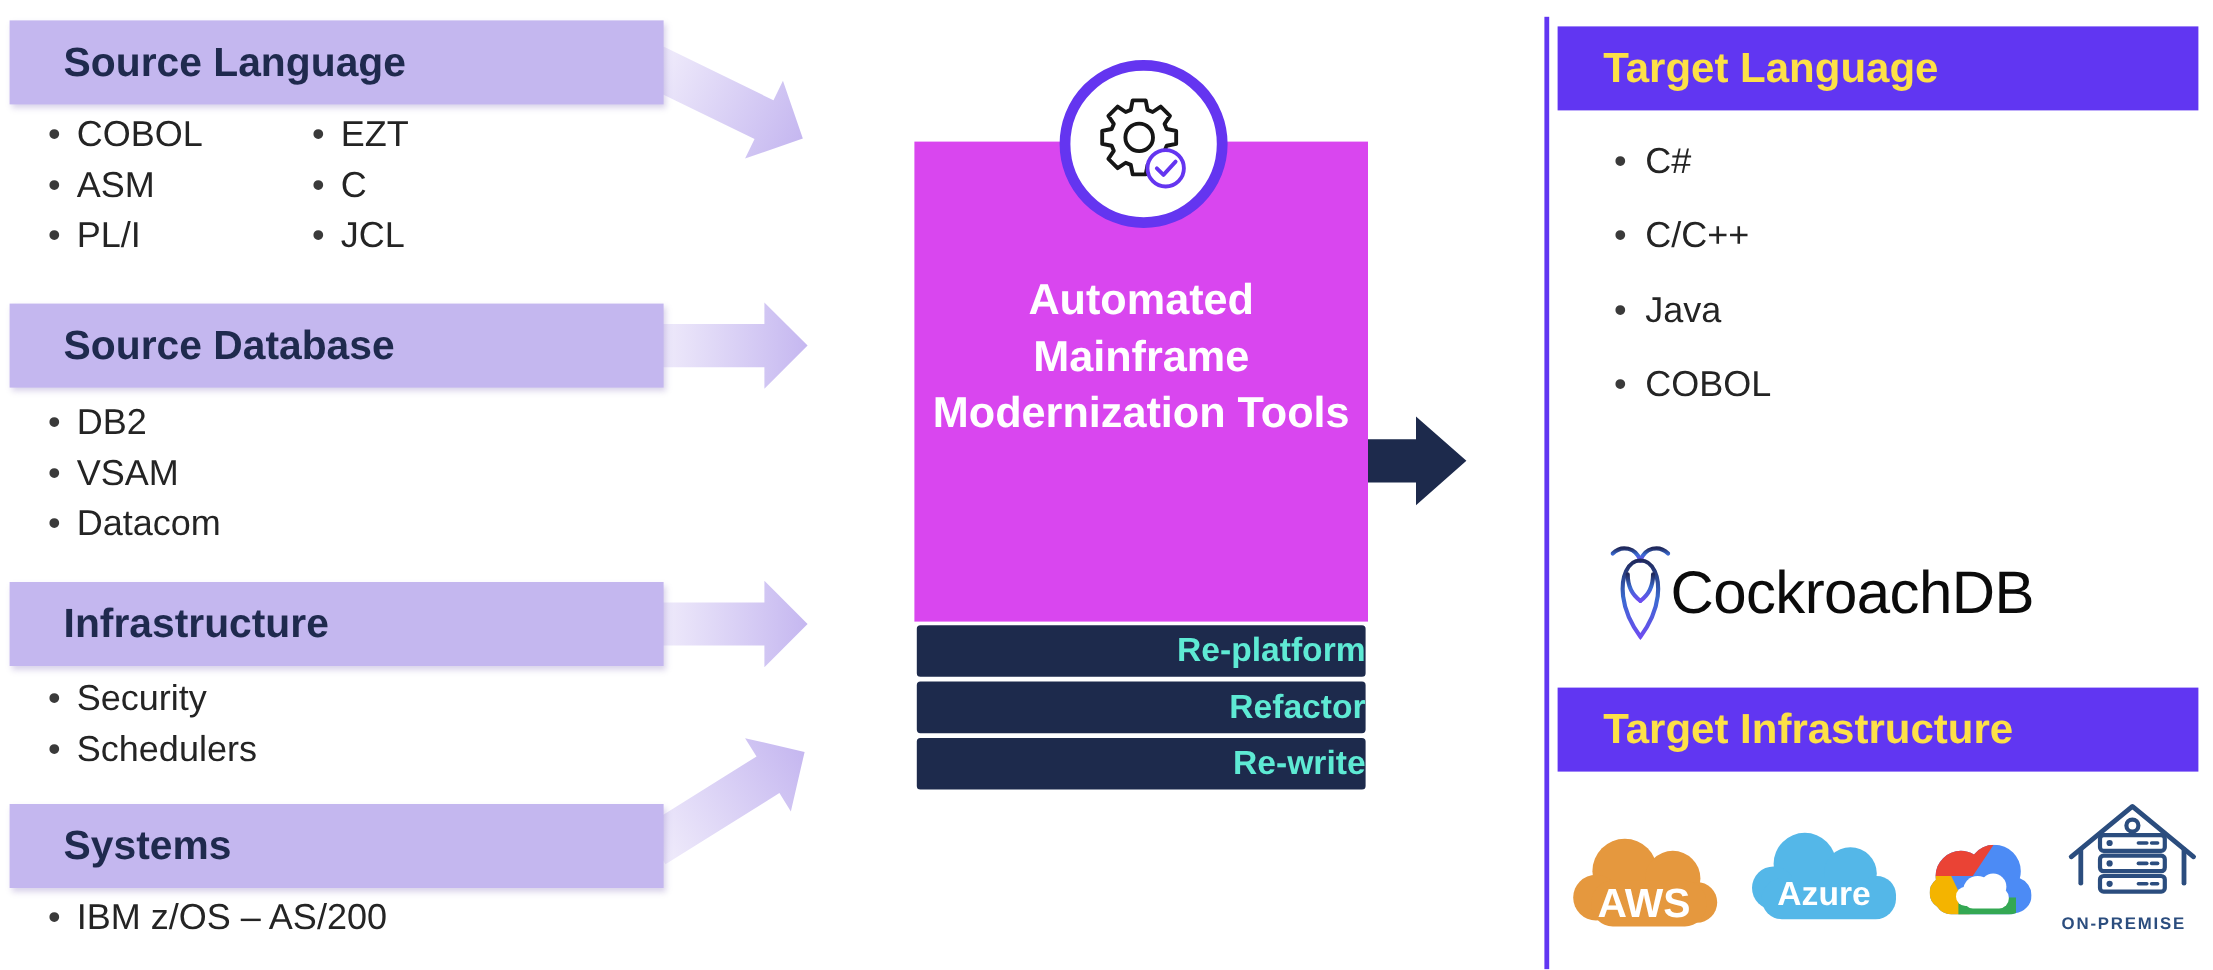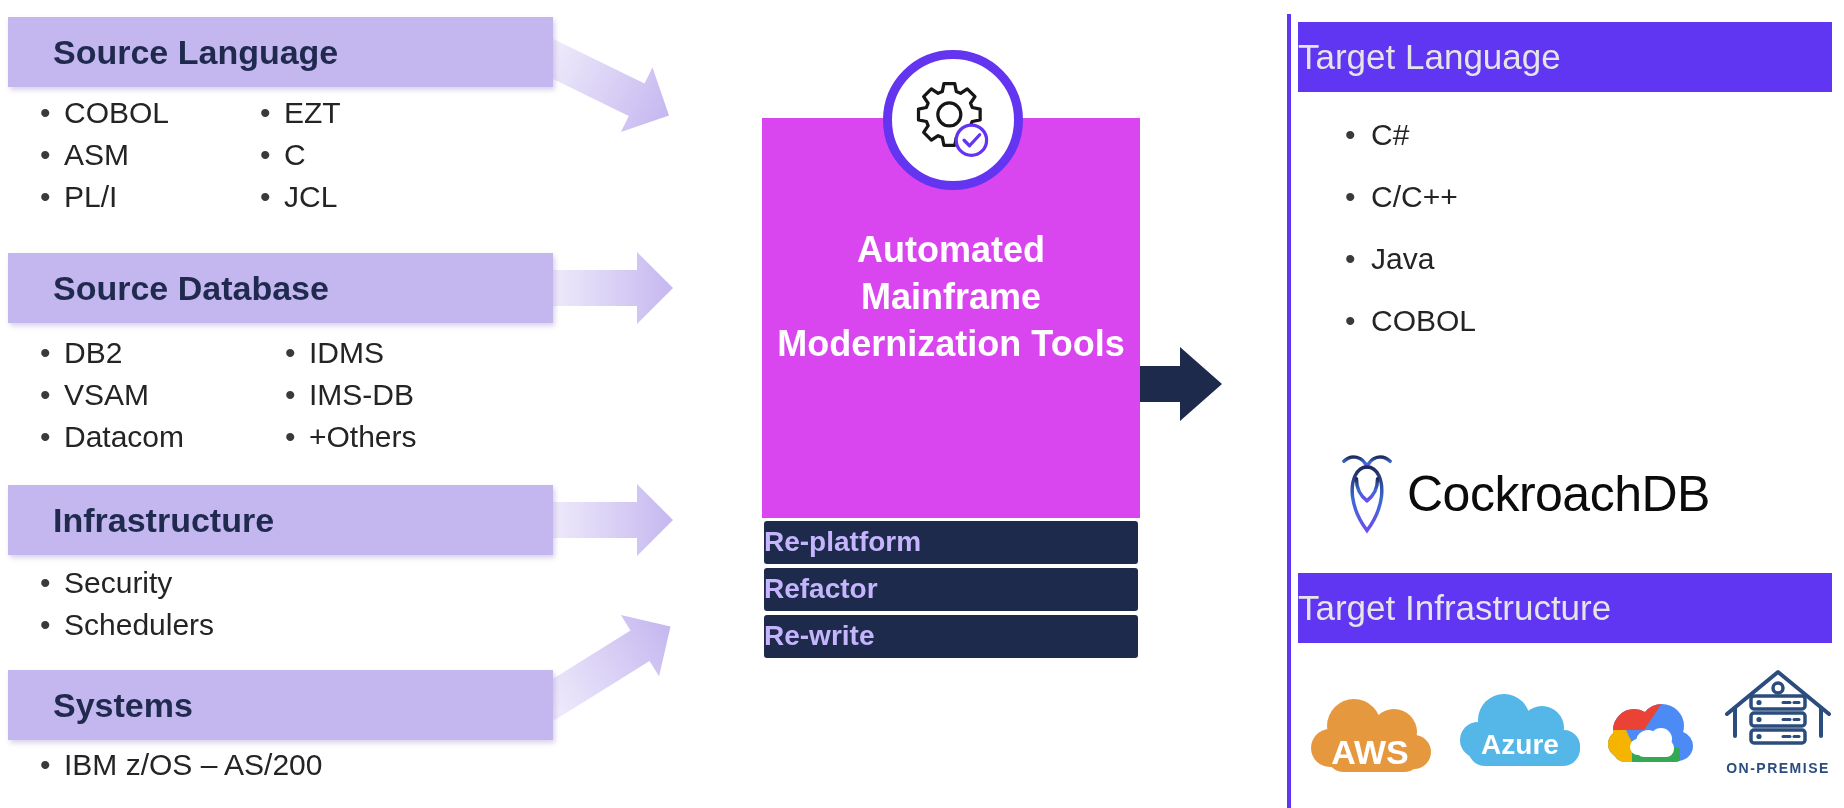--- a/index.html
+++ b/index.html
@@ -19,35 +19,35 @@
   
   .cbox{position:absolute;left:762px;top:118px;width:378px;height:400px;
         background:#d946ef;z-index:2;}
   .ctitle{position:absolute;top:108px;left:14px;right:14px;text-align:center;
           color:#ffffff;font-size:36px;font-weight:bold;line-height:47px;}
   .badge{position:absolute;left:883px;top:50px;width:140px;height:140px;
          border-radius:50%;background:#ffffff;border:9px solid #6435f0;
          box-sizing:border-box;z-index:3;display:flex;align-items:center;justify-content:center;}
   .abox{position:absolute;left:762px;width:378px;height:47px;background:#1d2a4c;
         border:2px solid #ffffff;border-radius:5px;box-sizing:border-box;z-index:2;
-        color:#c4b5fd;font-size:28px;font-weight:bold;text-align:left;line-height:42px;}
+        color:#5eead4;font-size:28px;font-weight:bold;text-align:right;line-height:42px;}
 
   
   .vline{position:absolute;left:1287px;top:14px;width:4px;height:794px;background:#6136f2;z-index:1;}
   .rhdr{position:absolute;left:1298px;width:534px;height:70px;background:#6136f2;
-        color:#e5e5e5;font-size:35px;font-weight:normal;line-height:70px;
-        box-sizing:border-box;z-index:2;}
+        color:#fde047;font-size:35px;font-weight:bold;line-height:70px;
+        padding-left:38px;box-sizing:border-box;z-index:2;}
   .rlist{position:absolute;left:1345px;top:104px;z-index:2;list-style:none;margin:0;padding:0;
          font-size:30px;color:#242424;}
   .rlist li{height:62px;line-height:62px;padding-left:26px;position:relative;white-space:nowrap;}
   .rlist li::before{content:"\2022";position:absolute;left:0;color:#3a3a3a;}
-  .crdb{position:absolute;left:1342px;top:452px;display:flex;align-items:center;gap:15px;z-index:2;}
+  .crdb{position:absolute;left:1342px;top:452px;display:flex;align-items:center;z-index:2;}
   .crdb-text{font-size:50px;color:#0b0b0b;letter-spacing:-0.5px;}
   .cloud{position:absolute;z-index:2;}
-  .onprem{position:absolute;left:1718px;top:666px;width:120px;text-align:center;z-index:2;}
+  .onprem{position:absolute;left:1718px;top:666px;width:120px;text-align:left;z-index:2;}
   .onprem-label{font-size:14px;font-weight:bold;letter-spacing:1.5px;color:#2b4d7e;margin-top:2px;}
 
   .overlay{position:absolute;left:0;top:0;z-index:1;}
 </style>
 </head>
 <body>
 
 <div id="canvas">
 
   <svg class="overlay" width="1844" height="808" viewBox="0 0 1844 808">
@@ -82,25 +82,20 @@
     <li>EZT</li>
     <li>C</li>
     <li>JCL</li>
   </ul>
 
   <div class="lhdr" style="top:253px">Source Database</div>
   <ul class="blist" style="left:40px;top:332px">
     <li>DB2</li>
     <li>VSAM</li>
     <li>Datacom</li>
-  </ul>
-  <ul class="blist" style="left:285px;top:332px">
-    <li>IDMS</li>
-    <li>IMS-DB</li>
-    <li>+Others</li>
   </ul>
 
   <div class="lhdr" style="top:485px">Infrastructure</div>
   <ul class="blist" style="left:40px;top:562px">
     <li>Security</li>
     <li>Schedulers</li>
   </ul>
 
   <div class="lhdr" style="top:670px">Systems</div>
   <ul class="blist" style="left:40px;top:744px">

